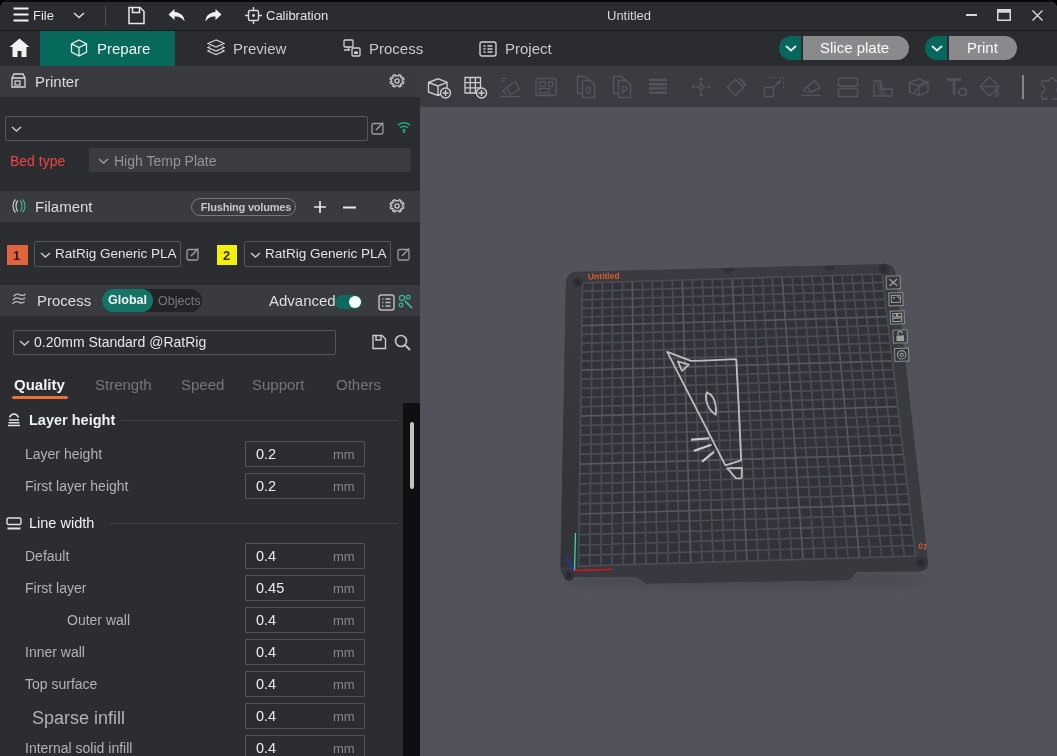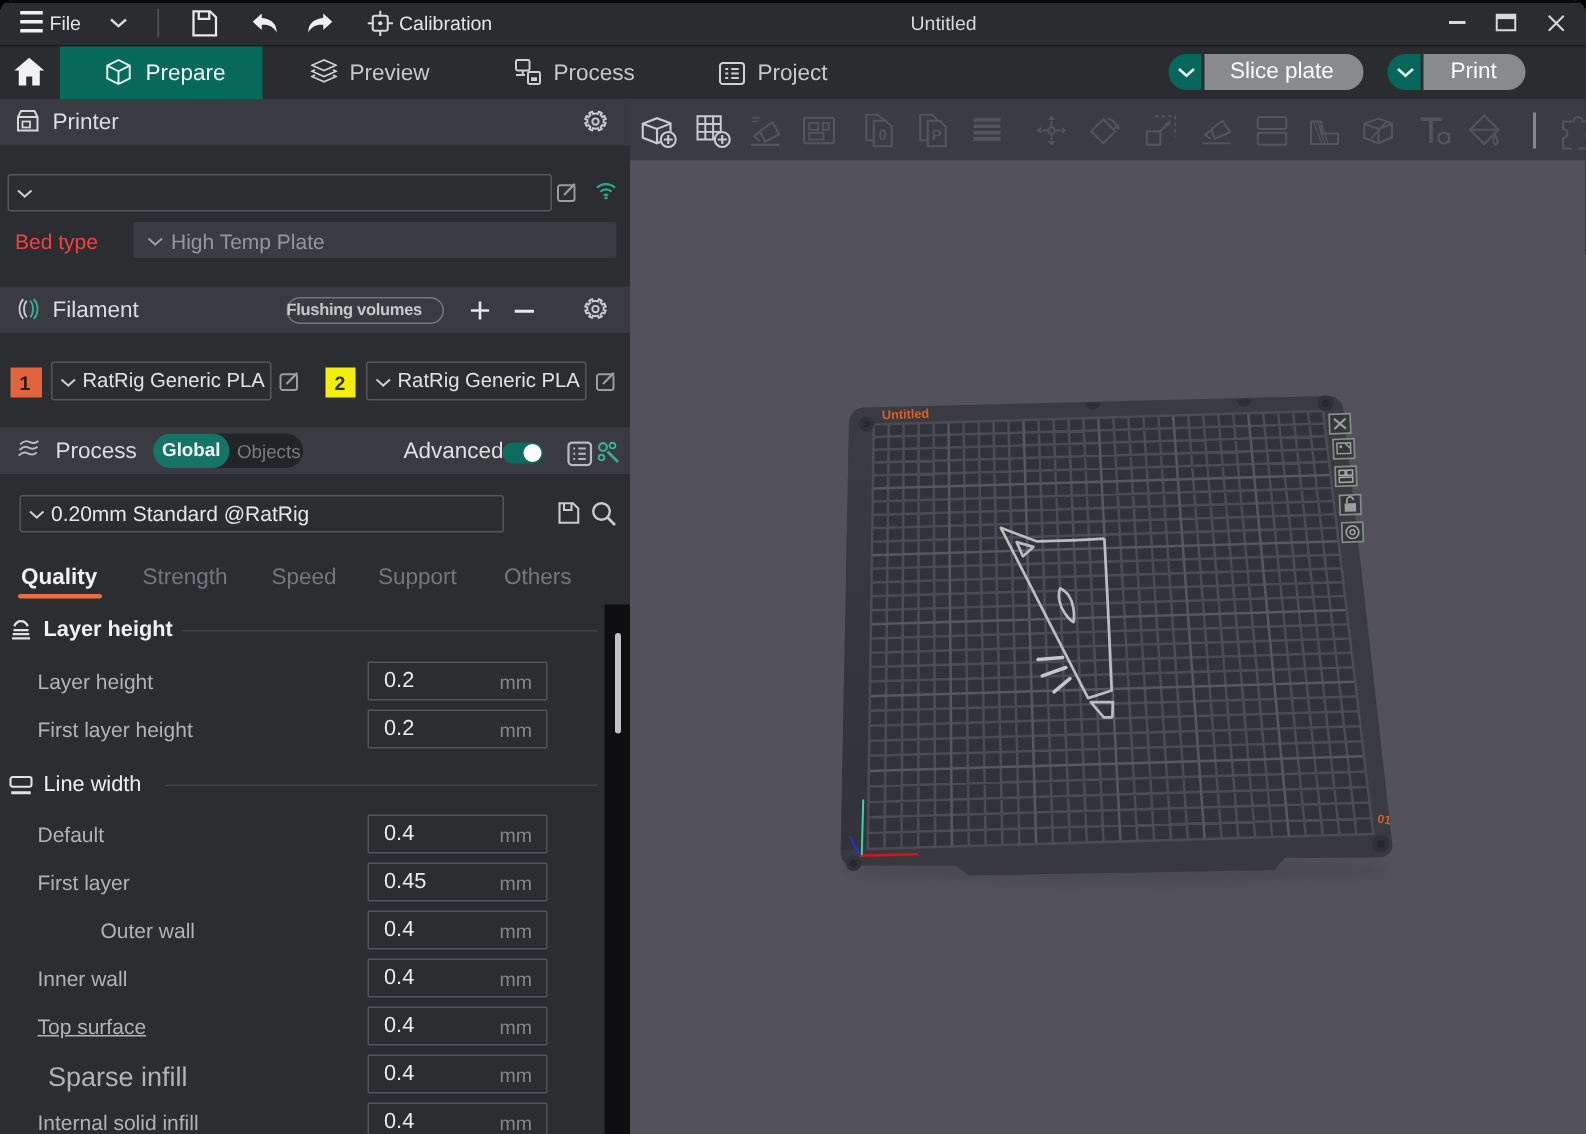--- a/index.html
+++ b/index.html
@@ -120,21 +120,21 @@
         <path d="M1 1l4.5 4L10 1" stroke="#9a9ca0" stroke-width="1.4"></path>
       </svg>
 <div class="t" style="left:114px;top:87px;font-size:14px;color:#94969a;">High Temp Plate</div>
 <div class="hdr" style="top:125px;"></div>
 <svg class="abs" style="left:11px;top:132px;" width="16" height="16" viewBox="0 0 16 16" fill="none">
         <path d="M4.5 1.5C3 3 2 5.3 2 8s1 5 2.5 6.5M6.8 2.5C5.7 3.8 5 5.8 5 8s.7 4.2 1.8 5.5" stroke="#c9cacd" stroke-width="1.2"></path>
         <path d="M9.2 2.5c1.1 1.3 1.8 3.3 1.8 5.5s-.7 4.2-1.8 5.5M11.5 1.5C13 3 14 5.3 14 8s-1 5-2.5 6.5" stroke="#3aaf96" stroke-width="1.2"></path>
       </svg>
 <div class="t" style="left:35px;top:132px;font-size:15px;color:#dcdcde;">Filament</div>
 <div class="abs" style="left:191px;top:132px;width:105px;height:18px;border:1px solid #75777b;border-radius:9px;"></div>
-<div class="t" style="left:191px;top:135px;width:110px;font-size:11px;font-weight:bold;color:#c6c7c9;letter-spacing:-0.2px;">Flushing volumes</div>
+<div class="t" style="left:191px;top:135px;width:110px;text-align:center;font-size:11px;font-weight:bold;color:#c6c7c9;letter-spacing:-0.2px;">Flushing volumes</div>
 <svg class="abs" style="left:313px;top:134px;" width="14" height="14" viewBox="0 0 14 14" fill="none">
         <path d="M7 1v12M1 7h12" stroke="#e8e8ea" stroke-width="1.7"></path>
       </svg>
 <svg class="abs" style="left:343px;top:140px;" width="13" height="3" viewBox="0 0 13 3" fill="none">
         <path d="M0 1.5h13" stroke="#e8e8ea" stroke-width="2"></path>
       </svg>
 <svg class="abs" style="left:389px;top:132px;" width="16" height="16" viewBox="0 0 16 16" fill="none">
         <path d="M8 2.6c.6 0 1.2.1 1.7.3l.5-1.4c.7.2 1.4.6 2 1l-.8 1.3c.5.4.9.8 1.2 1.3l1.3-.7c.4.6.7 1.3.9 2l-1.4.5c.1.5.1 1.1 0 1.6l1.4.5c-.2.7-.5 1.4-.9 2l-1.3-.7c-.3.5-.7.9-1.2 1.3l.8 1.3c-.6.4-1.3.8-2 1l-.5-1.4a5.4 5.4 0 0 1-3.4 0l-.5 1.4c-.7-.2-1.4-.6-2-1l.8-1.3c-.5-.4-.9-.8-1.2-1.3l-1.3.7c-.4-.6-.7-1.3-.9-2l1.4-.5a5.4 5.4 0 0 1 0-1.6l-1.4-.5c.2-.7.5-1.4.9-2l1.3.7c.3-.5.7-.9 1.2-1.3l-.8-1.3c.6-.4 1.3-.8 2-1l.5 1.4c.5-.2 1.1-.3 1.7-.3z" stroke="#c9cacd" stroke-width="1.3" fill="none"></path>
         <circle cx="8" cy="8" r="2.1" stroke="#c9cacd" stroke-width="1.3"></circle>
       </svg>
@@ -232,21 +232,21 @@
     <div class="t" style="left:256px;top:580px;font-size:14.5px;color:#ececee;">0.45</div>
     <div class="t" style="left:333px;top:581px;font-size:13px;color:#85878b;">mm</div>
 <div class="t" style="left:25px;top:612px;font-size:14px;color:#b2b2b5;margin-left:42px;">Outer wall</div>
     <div class="abs" style="left:245px;top:607px;width:120px;height:26px;border:1px solid #52545a;border-radius:1px;"></div>
     <div class="t" style="left:256px;top:612px;font-size:14.5px;color:#ececee;">0.4</div>
     <div class="t" style="left:333px;top:613px;font-size:13px;color:#85878b;">mm</div>
 <div class="t" style="left:25px;top:644px;font-size:14px;color:#b2b2b5;">Inner wall</div>
     <div class="abs" style="left:245px;top:639px;width:120px;height:26px;border:1px solid #52545a;border-radius:1px;"></div>
     <div class="t" style="left:256px;top:644px;font-size:14.5px;color:#ececee;">0.4</div>
     <div class="t" style="left:333px;top:645px;font-size:13px;color:#85878b;">mm</div>
-<div class="t" style="left:25px;top:676px;font-size:14px;color:#b2b2b5;text-decoration:underline;">Top surface</div>
+<div class="t" style="left:25px;top:676px;font-size:14px;color:#b2b2b5;">Top surface</div>
     <div class="abs" style="left:245px;top:671px;width:120px;height:26px;border:1px solid #52545a;border-radius:1px;"></div>
     <div class="t" style="left:256px;top:676px;font-size:14.5px;color:#ececee;">0.4</div>
     <div class="t" style="left:333px;top:677px;font-size:13px;color:#85878b;">mm</div>
 <div class="t" style="left:32px;top:708px;font-size:18px;color:#b2b2b5;">Sparse infill</div>
     <div class="abs" style="left:245px;top:703px;width:120px;height:26px;border:1px solid #52545a;border-radius:1px;"></div>
     <div class="t" style="left:256px;top:708px;font-size:14.5px;color:#ececee;">0.4</div>
     <div class="t" style="left:333px;top:709px;font-size:13px;color:#85878b;">mm</div>
 <div class="t" style="left:25px;top:740px;font-size:14px;color:#b2b2b5;">Internal solid infill</div>
     <div class="abs" style="left:245px;top:735px;width:120px;height:26px;border:1px solid #52545a;border-radius:1px;"></div>
     <div class="t" style="left:256px;top:740px;font-size:14.5px;color:#ececee;">0.4</div>

